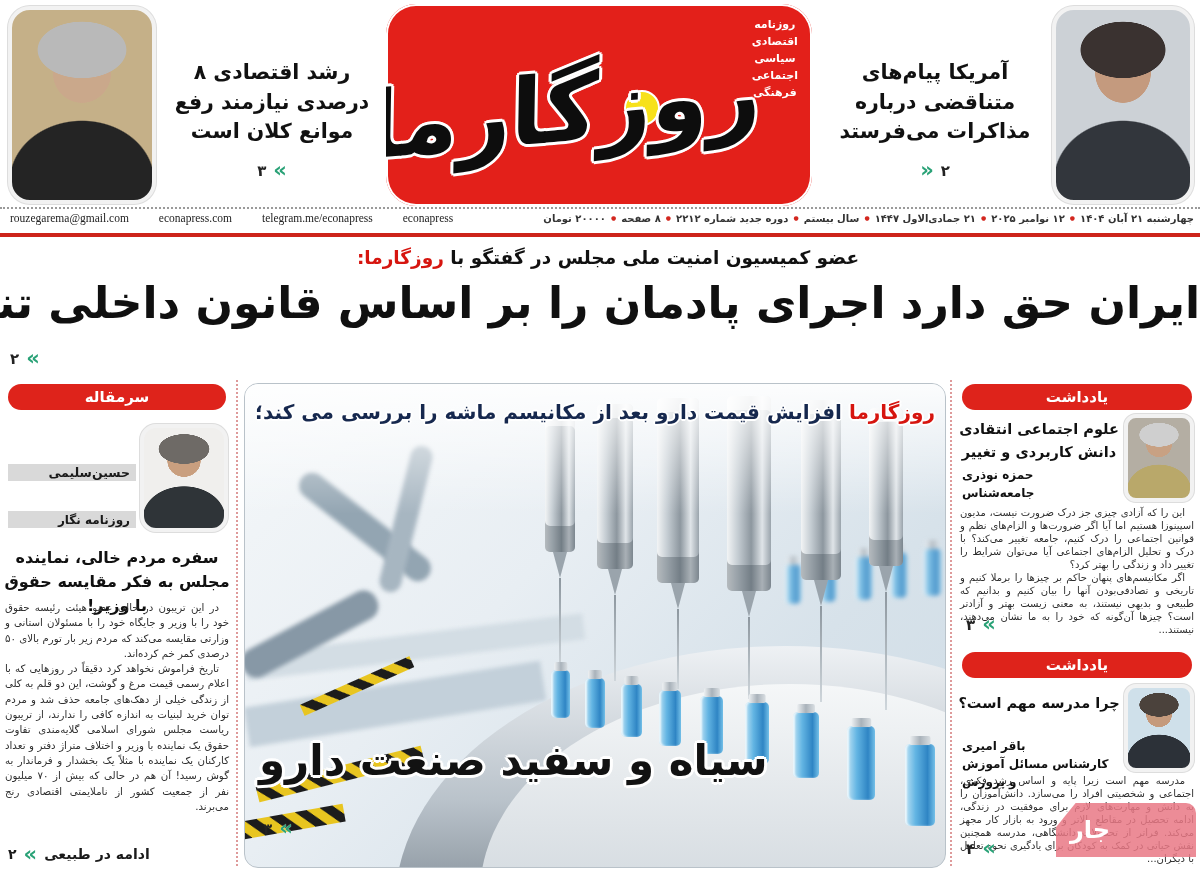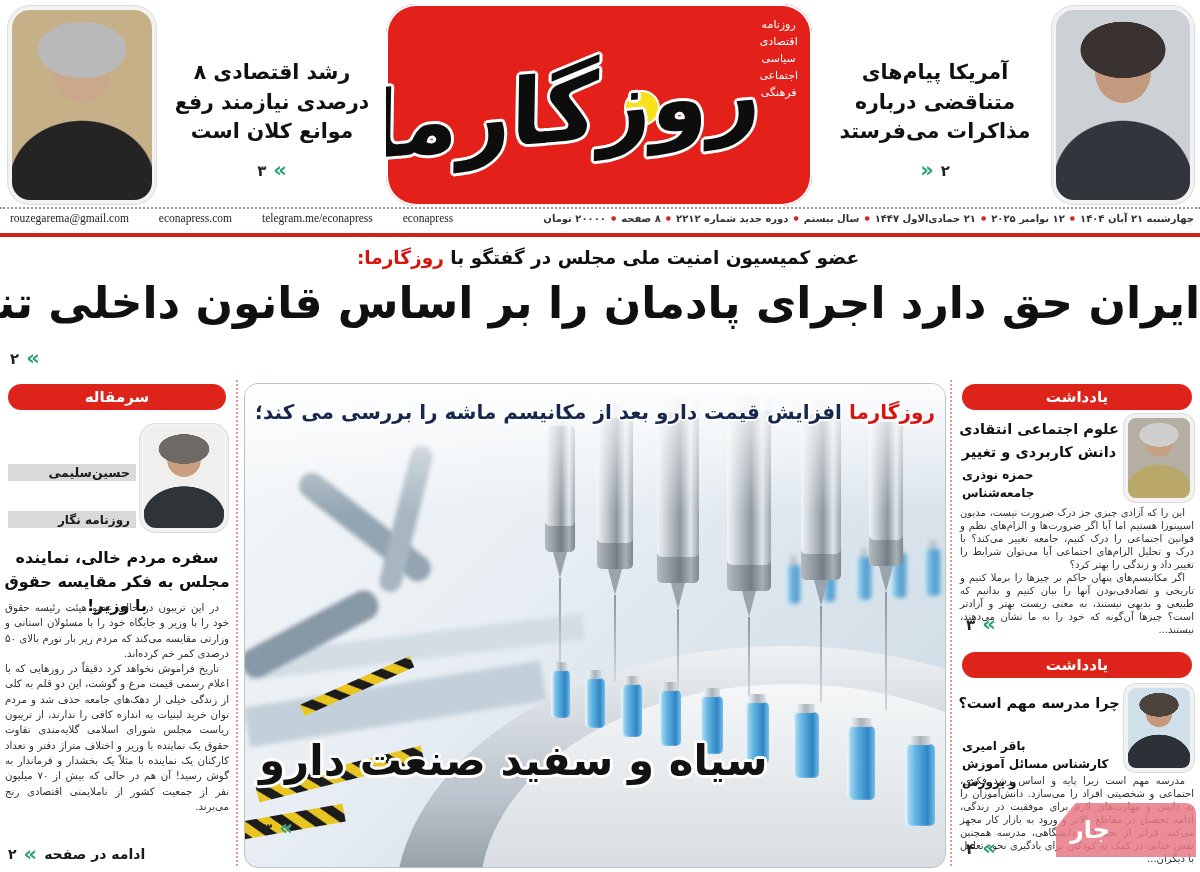--- a/index.html
+++ b/index.html
@@ -29,21 +29,21 @@
   .logo-box { position:absolute; left:386px; top:4px; width:426px; height:202px;
     background:#e3201a; border-radius:30px; box-shadow:0 0 0 2px #fff inset; overflow:hidden; }
   .logo-word { position:absolute; left:0; right:70px; top:8px; bottom:0;
     display:flex; align-items:center; justify-content:center;
     font-size:92px; font-weight:900; color:#0d0d0d; transform:rotate(-5deg) skewX(-6deg);
     text-shadow:-3px 0 0 #fff, 3px 0 0 #fff, 0 -3px 0 #fff, 0 3px 0 #fff, 2px 2px 0 #fff, -2px -2px 0 #fff, 2px -2px 0 #fff, -2px 2px 0 #fff;
     z-index:2; white-space:nowrap; }
   .logo-dot { position:absolute; left:238px; top:86px; width:36px; height:36px; border-radius:50%;
     background:#f7e11a; border:2px solid #fff; z-index:1; }
   .logo-tagline { position:absolute; right:14px; top:12px; z-index:3; color:#fff; font-size:11px;
-    font-weight:normal; text-align:center; line-height:1.55; letter-spacing:2px; }
+    font-weight:bold; text-align:center; line-height:1.55; letter-spacing:2px; }
   .dotted-h { position:absolute; left:0; right:0; top:207px; border-top:2px dotted #9a9a9a; }
   .contacts { position:absolute; left:10px; top:212px; display:flex; gap:30px; direction:ltr;
     font-family:"Liberation Serif", serif; font-size:11.5px; color:#222; }
   .contacts span { white-space:nowrap; }
   .dateline { position:absolute; right:6px; top:213px; display:flex; align-items:center;
     font-size:10px; font-weight:bold; color:#333; white-space:nowrap; }
   .dateline .seg:not(:first-child)::before { content:"●"; color:#d3271f; font-size:6px; margin:0 5px; vertical-align:2px; }
   .red-rule { position:absolute; left:0; right:0; top:233px; height:4px; background:#cd241a; }
   
   .kicker { position:absolute; left:0; right:0; top:247px; text-align:center; font-size:18.5px; font-weight:bold; color:#111;padding-left:16px; }
@@ -210,21 +210,21 @@
   <div class="namebar ed-role">روزنامه نگار</div>
   <div class="ed-title">سفره مردم خالی، نماینده مجلس به فکر مقایسه حقوق با وزیر!</div>
   <div class="ed-body">
     <p>در این تریبون در حالی عضو هیئت رئیسه حقوق خود را با وزیر و جایگاه خود را با مسئولان استانی و وزارتی مقایسه می‌کند که مردم زیر بار تورم بالای ۵۰ درصدی کمر خم کرده‌اند.</p>
     <p>تاریخ فراموش نخواهد کرد دقیقاً در روزهایی که با اعلام رسمی قیمت مرغ و گوشت، این دو قلم به کلی از زندگی خیلی از دهک‌های جامعه حذف شد و مردم توان خرید لبنیات به اندازه کافی را ندارند، از تریبون ریاست مجلس شورای اسلامی گلایه‌مندی تفاوت حقوق یک نماینده با وزیر و اختلاف متراژ دفتر و تعداد کارکنان یک نماینده با مثلاً یک بخشدار و فرماندار به گوش رسید! آن هم در حالی که بیش از ۷۰ میلیون نفر از جمعیت کشور از ناملایمتی اقتصادی رنج می‌برند.</p>
 
   </div>
   <div class="ed-continue">
     <span>۲</span>
     <span class="mk">«</span>
-    <span>ادامه در صفحه</span>
+    <span>ادامه در طبیعی</span>
   </div>
 
   <div class="hero">
     <div class="deck deck1"></div>
     <div class="deck deck2"></div>
     <div class="arm armA"></div>
     <div class="arm armB"></div>
     <div class="arm armC"></div>
     <div class="hazard hz1"></div>
     <div class="hazard hz2"></div>

